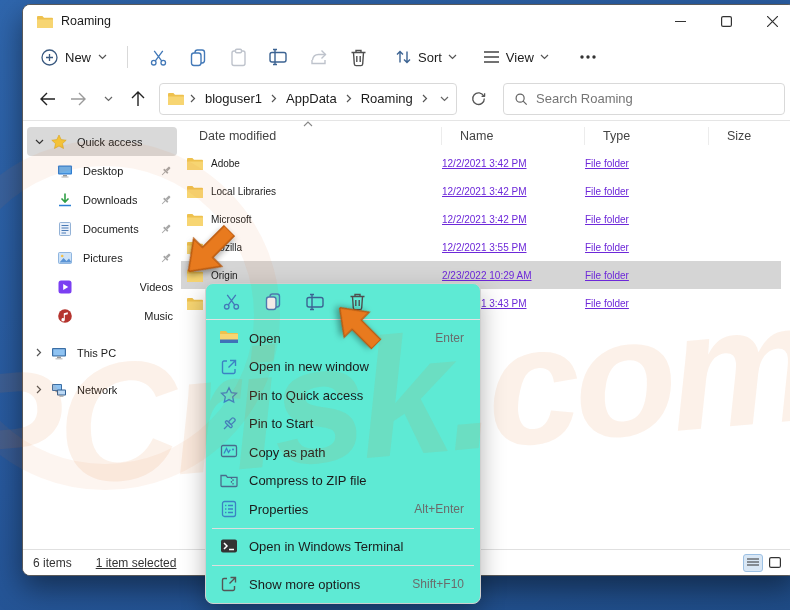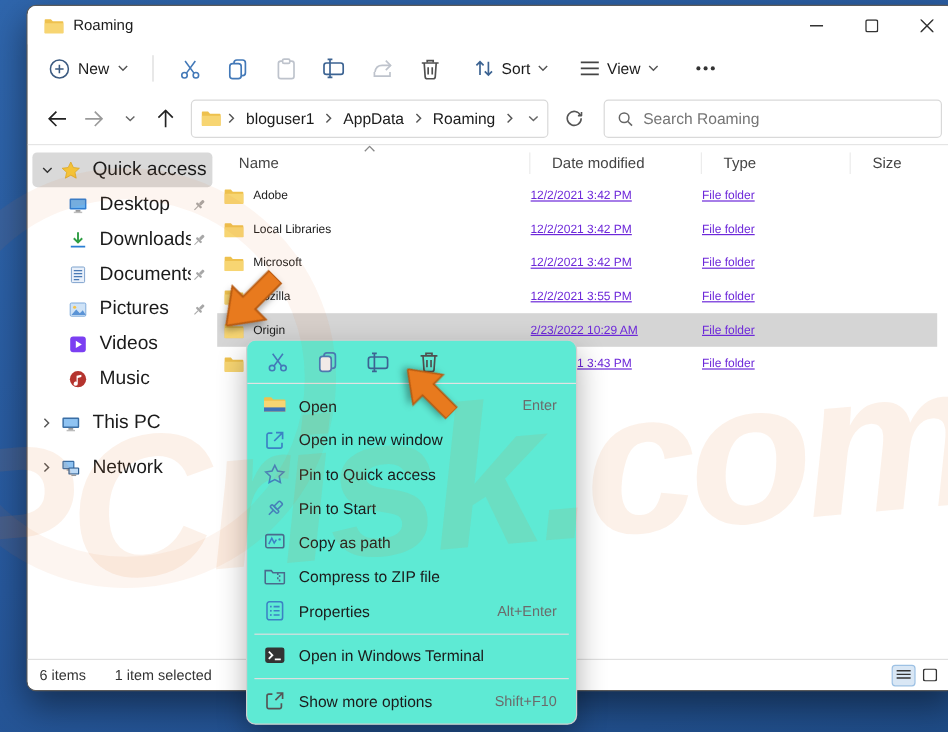--- a/index.html
+++ b/index.html
@@ -46,27 +46,27 @@
     margin-left:10px; flex:1; height:32px; border:1px solid #d9d9d9; border-radius:4px;
     background:#fff; display:flex; align-items:center; padding:0 10px; gap:8px;
   }
   .search-box input { border:none; outline:none; flex:1; font-size:13px; font-family:inherit; color:#333; background:transparent; }
   .search-box input::placeholder { color:#757575; }
 
   .content { flex:1; display:flex; min-height:0; }
 
   
   .sidebar { width:158px; flex:0 0 auto; padding-top:6px; overflow:hidden; }
-  .side-row { height:29px; display:flex; align-items:center; font-size:16px; border-radius:4px; margin:0 4px; padding-right:4px; }
+  .side-row { height:29px; display:flex; align-items:center; font-size:11px; border-radius:4px; margin:0 4px; padding-right:4px; }
   .side-row.selected { background:#d9d9d9; }
   .side-chev { width:24px; display:flex; justify-content:center; flex:0 0 auto; }
   .si-icon { width:16px; height:16px; margin-right:10px; flex:0 0 auto; }
   .side-label { white-space:nowrap; overflow:hidden; }
   .si-pin { margin-left:auto; width:14px; height:14px; flex:0 0 auto; opacity:.75; }
-  .indent1 { padding-left:30px; }
+  .indent1 { padding-left:30px;justify-content:space-between; }
   .side-gap { height:8px; }
 
   
   .filepane { flex:1; position:relative; padding-top:2px; min-width:0; }
   .fhead {
     display:grid; grid-template-columns:261px 143px 124px 1fr;
     height:26px; align-items:center; font-size:12.5px; color:#444; position:relative;
   }
   .fhead .hc { padding-left:18px; border-right:1px solid #ececec; height:18px; display:flex; align-items:center; }
   .fhead .hc:last-child { border-right:none; }
@@ -75,21 +75,21 @@
     display:grid; grid-template-columns:261px 143px 124px 1fr;
     height:28px; align-items:center; font-size:10px; margin-right:14px;
   }
   .frow.selected { background:#d5d5d5; }
   .fcell-name { display:flex; align-items:center; gap:8px; padding-left:6px; white-space:nowrap; overflow:hidden; }
   .fcell { color:#6d28d9; white-space:nowrap; overflow:hidden;text-decoration:underline; }
   .fcell-name .nm { color:#1b1b1b; }
 
   
   .statusbar { height:26px; border-top:1px solid #e0e0e0; display:flex; align-items:center; padding:0 10px; font-size:12px; color:#333; flex:0 0 auto; background:#fff; }
-  .statusbar .sel { margin-left:24px; }
+  .statusbar .sel { margin-left:24px;text-decoration:underline; }
   .sb-views { margin-left:auto; display:flex; gap:2px; }
   .sb-view { width:20px; height:18px; display:flex; align-items:center; justify-content:center; border-radius:3px; border:1px solid transparent; }
   .sb-view.active { background:#d9e7f5; border-color:#9dc1e4; }
 
   
   .ctx {
     position:absolute; left:205px; top:283px; width:276px; z-index:40;
     background:#5eead4; border:1px solid #cfcfcf; border-radius:8px;
     box-shadow:0 10px 24px rgba(0,0,0,.30); padding-bottom:4px; overflow:hidden;
   }
@@ -466,22 +466,22 @@
       </div>
     </div>
 
     <div class="filepane">
       <div class="fhead">
         <span class="sort-caret">
             <svg width="10" height="6" viewBox="0 0 10 6">
               <path d="M1 5l4-4 4 4" fill="none" stroke="#888" stroke-width="1.1"></path>
             </svg>
           </span>
+        <div class="hc">Date modified</div>
         <div class="hc">Name</div>
-        <div class="hc">Date modified</div>
         <div class="hc">Type</div>
         <div class="hc">Size</div>
       </div>
 
       <div class="frow">
         <span class="fcell-name">
             <span>
               <svg width="16" height="13" viewBox="0 0 16 13">
                 <path d="M1 1h4.4l1.6 1.8H15a1 1 0 0 1 1 1V12a1 1 0 0 1-1 1H1a1 1 0 0 1-1-1V2a1 1 0 0 1 1-1z" fill="#eec14e"></path>
                 <path d="M0 4.4h16V12a1 1 0 0 1-1 1H1a1 1 0 0 1-1-1z" fill="#f7d572"></path>

